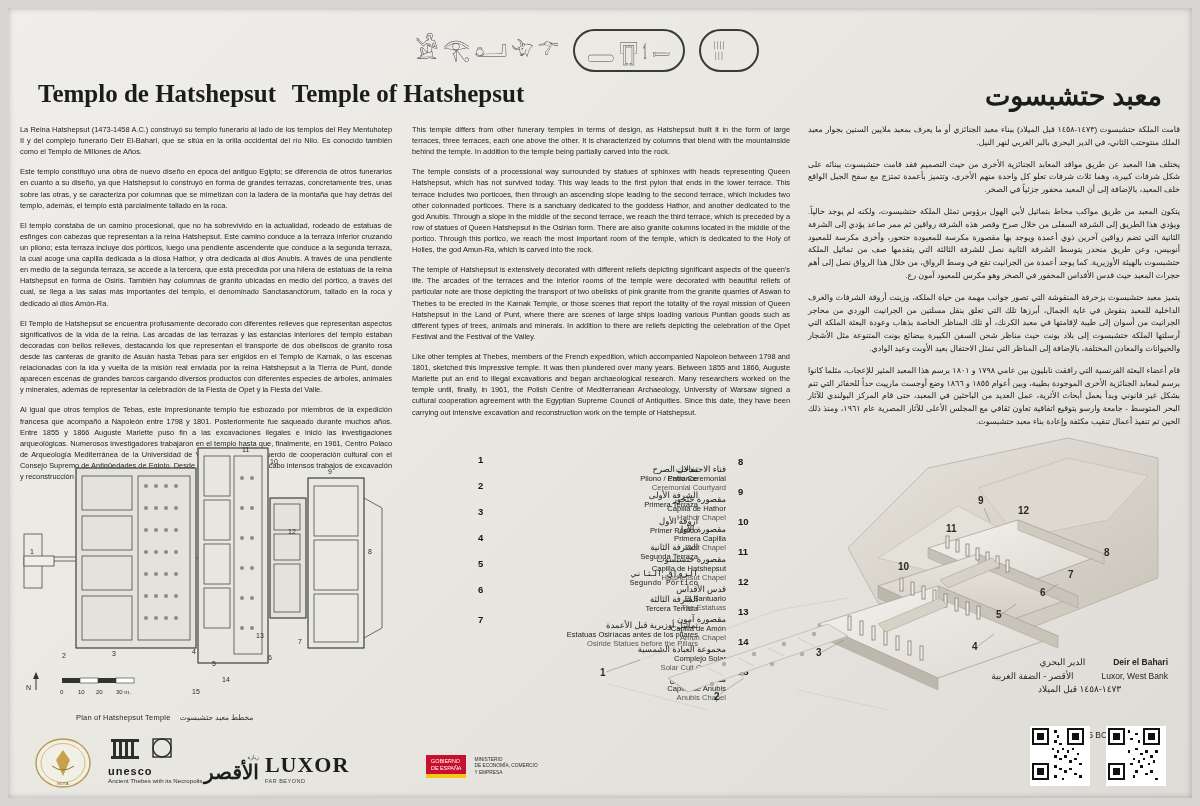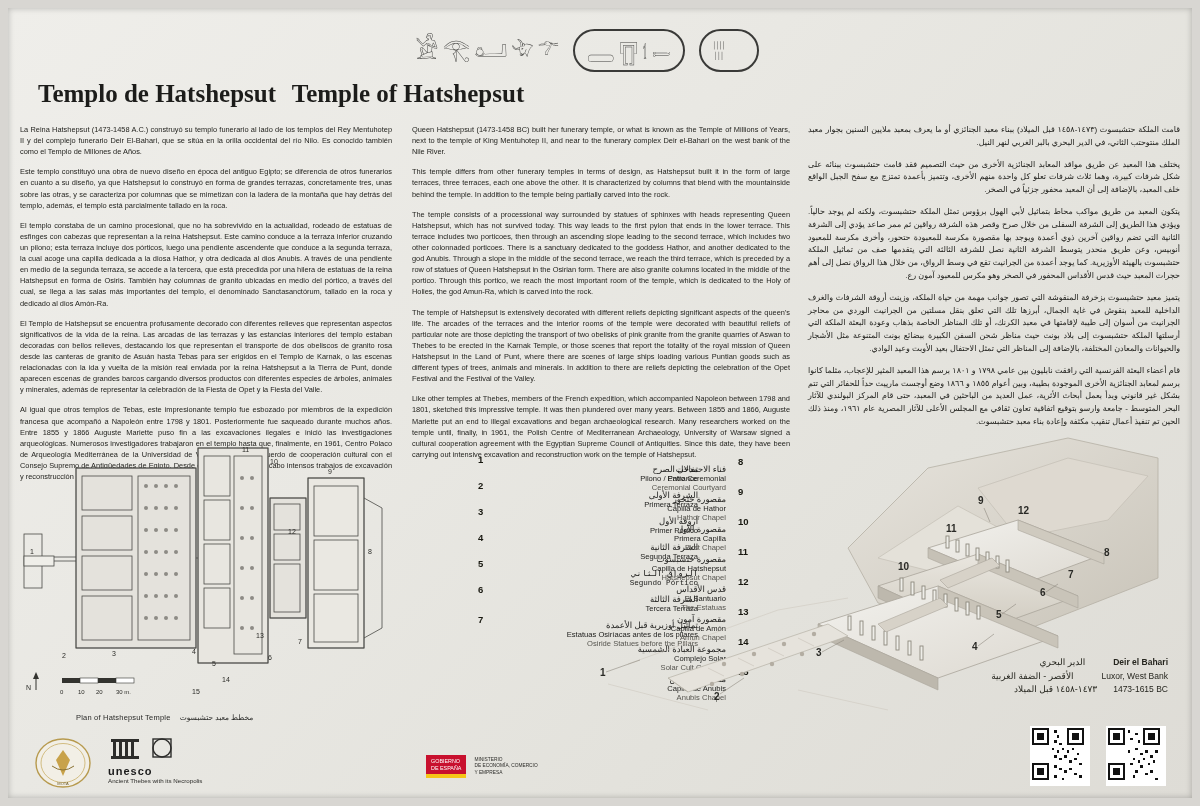--- a/index.html
+++ b/index.html
@@ -131,32 +131,32 @@
       <span class="glyph">𓕀</span>
         <span class="glyph gl-sm">𓖀</span>
         <span class="glyph">𓗀</span>
         <span class="glyph gl-tall">𓘀</span>
     </span>
   </div>
 
   <div class="titles">
     <div class="title" id="title-es">Templo de Hatshepsut</div>
     <div class="title" id="title-en">Temple of Hatshepsut</div>
+    <div class="title" id="title-ar">معبد حتشبسوت</div>
   </div>
 
   <div class="col" id="col-es">
     <p>La Reina Hatshepsut (1473-1458 A.C.) construyó su templo funerario al lado de los templos del Rey Mentuhotep II y del complejo funerario Deir El-Bahari, que se sitúa en la orilla occidental del río Nilo. Es conocido también como el Templo de Millones de Años.</p>
     <p>Este templo constituyó una obra de nuevo diseño en época del antiguo Egipto; se diferencia de otros funerarios en cuanto a su diseño, ya que Hatshepsut lo construyó en forma de grandes terrazas, concretamente tres, unas sobre las otras, y se caracteriza por columnas que se mimetizan con la ladera de la montaña que hay detrás del templo, además, el templo está parcialmente tallado en la roca.</p>
     <p>El templo constaba de un camino procesional, que no ha sobrevivido en la actualidad, rodeado de estatuas de esfinges con cabezas que representan a la reina Hatshepsut. Este camino conduce a la terraza inferior cruzando un pilono; esta terraza incluye dos pórticos, luego una pendiente ascendente que conduce a la segunda terraza, la cual acoge una capilla dedicada a la diosa Hathor, y otra dedicada al dios Anubis. A través de una pendiente en medio de la segunda terraza, se accede a la tercera, que está precedida por una hilera de estatuas de la reina Hatshepsut en forma de Osiris. También hay columnas de granito ubicadas en medio del pórtico, a través del cual, se llega a las salas más importantes del templo, el denominado Sanctasanctórum, tallado en la roca y dedicado al dios Amón-Ra.</p>
     <p>El Templo de Hatshepsut se encuentra profusamente decorado con diferentes relieves que representan aspectos significativos de la vida de la reina. Las arcadas de las terrazas y las estancias interiores del templo estaban decoradas con bellos relieves, destacando los que representan el transporte de dos obeliscos de granito rosa desde las canteras de granito de Asuán hasta Tebas para ser erigidos en el Templo de Karnak, o las escenas relacionadas con la ida y vuelta de la misión real enviada por la reina Hatshepsut a la Tierra de Punt, donde aparecen escenas de grandes barcos cargando diversos productos con diferentes especies de árboles, animales y minerales, además de representar la celebración de la Fiesta de Opet y la Fiesta del Valle.</p>
     <p>Al igual que otros templos de Tebas, este impresionante templo fue esbozado por miembros de la expedición francesa que acompañó a Napoleón entre 1798 y 1801. Posteriormente fue saqueado durante muchos años. Entre 1855 y 1866 Auguste Mariette puso fin a las excavaciones ilegales e inició las investigaciones arqueológicas. Numerosos investigadores trabajaron en el templo hasta que, finalmente, en 1961, Centro Polaco de Arqueología Mediterránea de la Universidad de Varsovia firmó un acuerdo de cooperación cultural con el Consejo Supremo de Antigüedades de Egipto. Desde entonces, se llevan a cabo intensos trabajos de excavación y reconstrucción del templo de Hatshepsut.</p>
   </div>
 
   <div class="col" id="col-en">
-    <p>Queen Hatshepsut (1473-1458 BC) built her funerary temple, or what is known as the Temple of Millions of Years, next to the temple of King Mentuhotep II, and near to the funerary complex Deir el-Bahari on the west bank of the Nile River.</p>
     <p>This temple differs from other funerary temples in terms of design, as Hatshepsut built it in the form of large terraces, three terraces, each one above the other. It is characterized by columns that blend with the mountainside behind the temple. In addition to the temple being partially carved into the rock.</p>
     <p>The temple consists of a processional way surrounded by statues of sphinxes with heads representing Queen Hatshepsut, which has not survived today. This way leads to the first pylon that ends in the lower terrace. This terrace includes two porticoes, then through an ascending slope leading to the second terrace, which includes two other colonnaded porticoes. There is a sanctuary dedicated to the goddess Hathor, and another dedicated to the god Anubis. Through a slope in the middle of the second terrace, we reach the third terrace, which is preceded by a row of statues of Queen Hatshepsut in the Osirian form. There are also granite columns located in the middle of the portico. Through this portico, we reach the most important room of the temple, which is dedicated to the Holy of Holies, the god Amun-Ra, which is carved into the rock.</p>
     <p>The temple of Hatshepsut is extensively decorated with different reliefs depicting significant aspects of the queen's life. The arcades of the terraces and the interior rooms of the temple were decorated with beautiful reliefs of particular note are those depicting the transport of two obelisks of pink granite from the granite quarries of Aswan to Thebes to be erected in the Karnak Temple, or those scenes that report the totality of the royal mission of Queen Hatshepsut in the Land of Punt, where there are scenes of large ships loading various Puntian goods such as different types of trees, animals and minerals. In addition to there are reliefs depicting the celebration of the Opet Festival and the Festival of the Valley.</p>
     <p>Like other temples at Thebes, members of the French expedition, which accompanied Napoleon between 1798 and 1801, sketched this impressive temple. It was then plundered over many years. Between 1855 and 1866, Auguste Mariette put an end to illegal excavations and began archaeological research. Many researchers worked on the temple until, finally, in 1961, the Polish Centre of Mediterranean Archaeology, University of Warsaw signed a cultural cooperation agreement with the Egyptian Supreme Council of Antiquities. Since this date, they have been carrying out intensive excavation and reconstruction work on the temple of Hatshepsut.</p>
   </div>
 
   <div class="col" id="col-ar">
     <p>قامت الملكة حتشبسوت (١٤٧٣-١٤٥٨ قبل الميلاد) ببناء معبد الجنائزي أو ما يعرف بمعبد ملايين السنين بجوار معبد الملك منتوحتب الثاني، في الدير البحري بالبر الغربي لنهر النيل.</p>
     <p>يختلف هذا المعبد عن طريق مواقد المعابد الجنائزية الأخرى من حيث التصميم فقد قامت حتشبسوت ببنائه على شكل شرفات كبيرة، وهما ثلاث شرفات تعلو كل واحدة منهم الأخرى، وتتميز بأعمدة تمتزج مع سفح الجبل الواقع خلف المعبد، بالإضافة إلى أن المعبد محفور جزئياً في الصخر.</p>
     <p>يتكون المعبد من طريق مواكب محاط بتماثيل لأبي الهول برؤوس تمثل الملكة حتشبسوت، ولكنه لم يوجد حالياً. ويؤدي هذا الطريق إلى الشرفة السفلى من خلال صرح وقصر هذه الشرفة رواقين ثم ممر صاعد يؤدي إلى الشرفة الثانية التي تضم رواقين آخرين ذوي أعمدة ويوجد بها مقصورة مكرسة للمعبودة حتحور، وأخرى مكرسة للمعبود أنوبيس، وعن طريق منحدر يتوسط الشرفة الثانية نصل للشرفة الثالثة التي يتقدمها صف من تماثيل الملكة حتشبسوت بالهيئة الأوزيرية. كما يوجد أعمدة من الجرانيت تقع في وسط الرواق، من خلال هذا الرواق نصل إلى أهم حجرات المعبد حيث قدس الأقداس المحفور في الصخر وهو مكرس للمعبود آمون رع.</p>
@@ -528,21 +528,21 @@
 
   <div id="siteinfo">
     <div class="line" style="display:flex;justify-content:flex-end;gap:28px;">
       <span class="ar">الدير البحري</span>
       <span style="font-weight:bold;">Deir el Bahari</span>
     </div>
     <div class="line" style="display:flex;justify-content:flex-end;gap:28px;">
       <span class="ar">الأقصر - الضفة الغربية</span>
       <span>Luxor, West Bank</span>
     </div>
-    <div class="line" style="display:flex;justify-content:flex-end;gap:16px;">
+    <div class="line" style="display:flex;justify-content:flex-end;gap:32px;flex-direction:column;">
       <span class="ar">١٤٧٣-١٤٥٨ قبل الميلاد</span>
       <span>1473-1615 BC</span>
     </div>
   </div>
 
   <div id="footer">
 
     <div class="logo" id="logo-mota">
       <svg width="58" height="54" viewBox="0 0 58 54">
         <ellipse cx="29" cy="27" rx="27" ry="24" fill="#f2efe6" stroke="#b79a4e" stroke-width="1.4"></ellipse>
@@ -567,20 +567,32 @@
           <circle cx="14" cy="14" r="9" fill="none" stroke="#2d2d2b" stroke-width="1.4"></circle>
           <rect x="5" y="5" width="18" height="18" fill="none" stroke="#2d2d2b" stroke-width="1.4"></rect>
         </svg>
       </div>
       <div style="margin-top:2px;">
         <div class="unesco-name">unesco</div>
         <div class="unesco-txt">Ancient Thebes with its Necropolis</div>
       </div>
     </div>
 
+    <div class="logo" id="logo-luxor">
+      <div style="display:flex;align-items:flex-end;gap:6px;">
+        <div style="text-align:right;">
+          <div class="luxor-sub">زيارة</div>
+          <div class="ar-luxor">الأقصر</div>
+        </div>
+        <div>
+          <div class="luxor-word">LUXOR</div>
+          <div class="luxor-sub">FAR BEYOND</div>
+        </div>
+      </div>
+    </div>
 
     <div class="logo" id="logo-spain">
       <div style="display:flex;align-items:center;gap:8px;">
         <div>
           <div class="spain-box">
             <div>GOBIERNO</div>
             <div>DE ESPAÑA</div>
           </div>
           <div class="spain-yellow"></div>
         </div>

